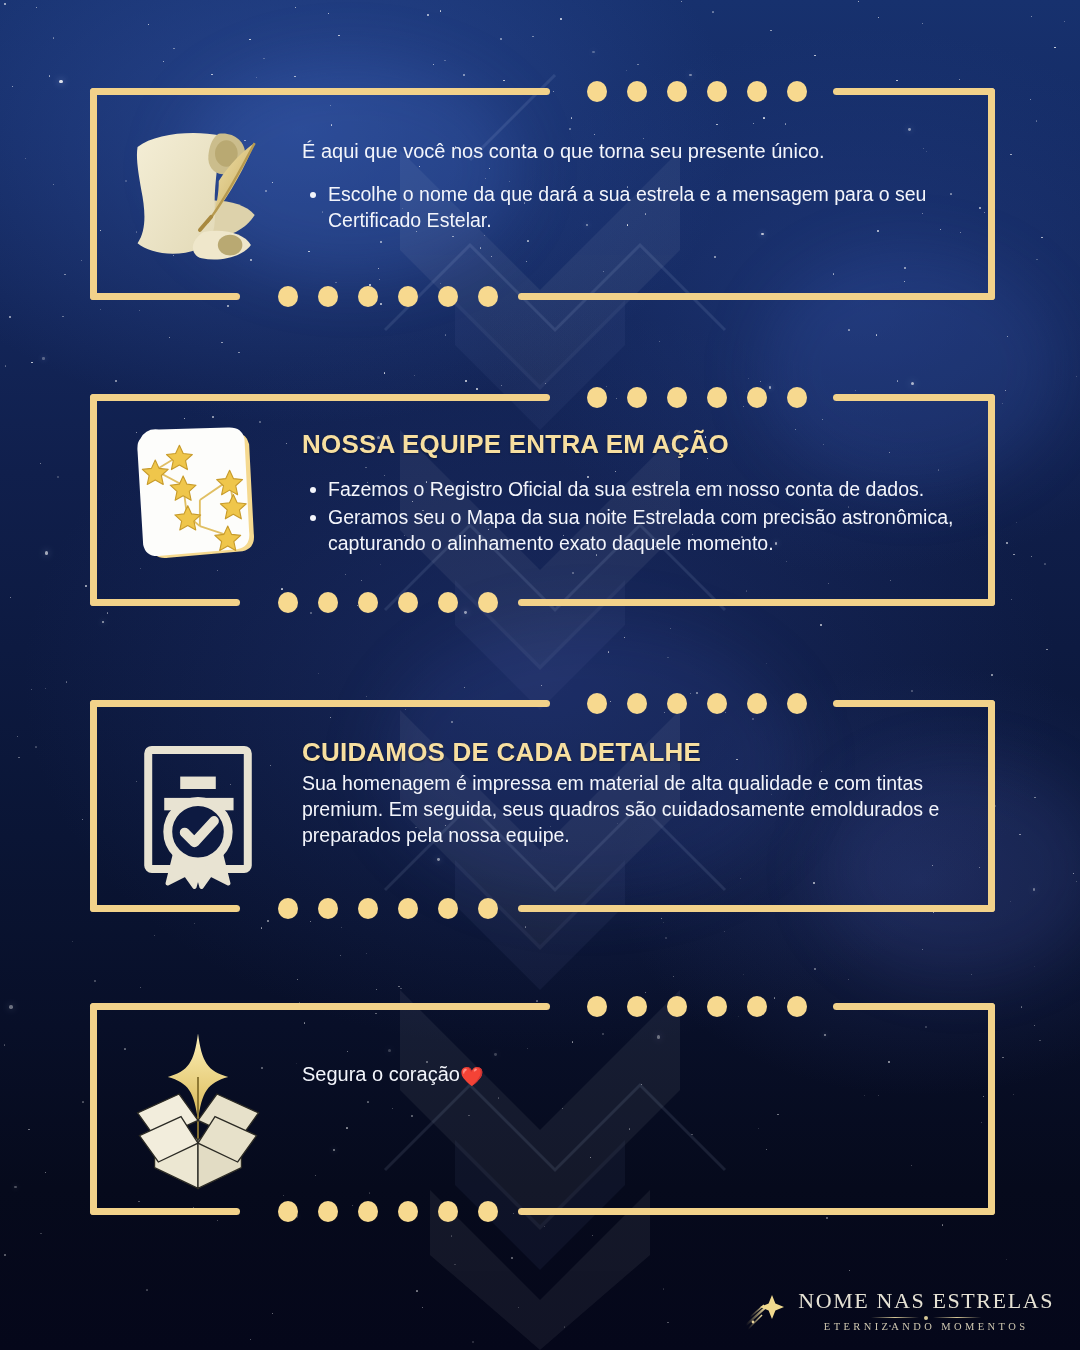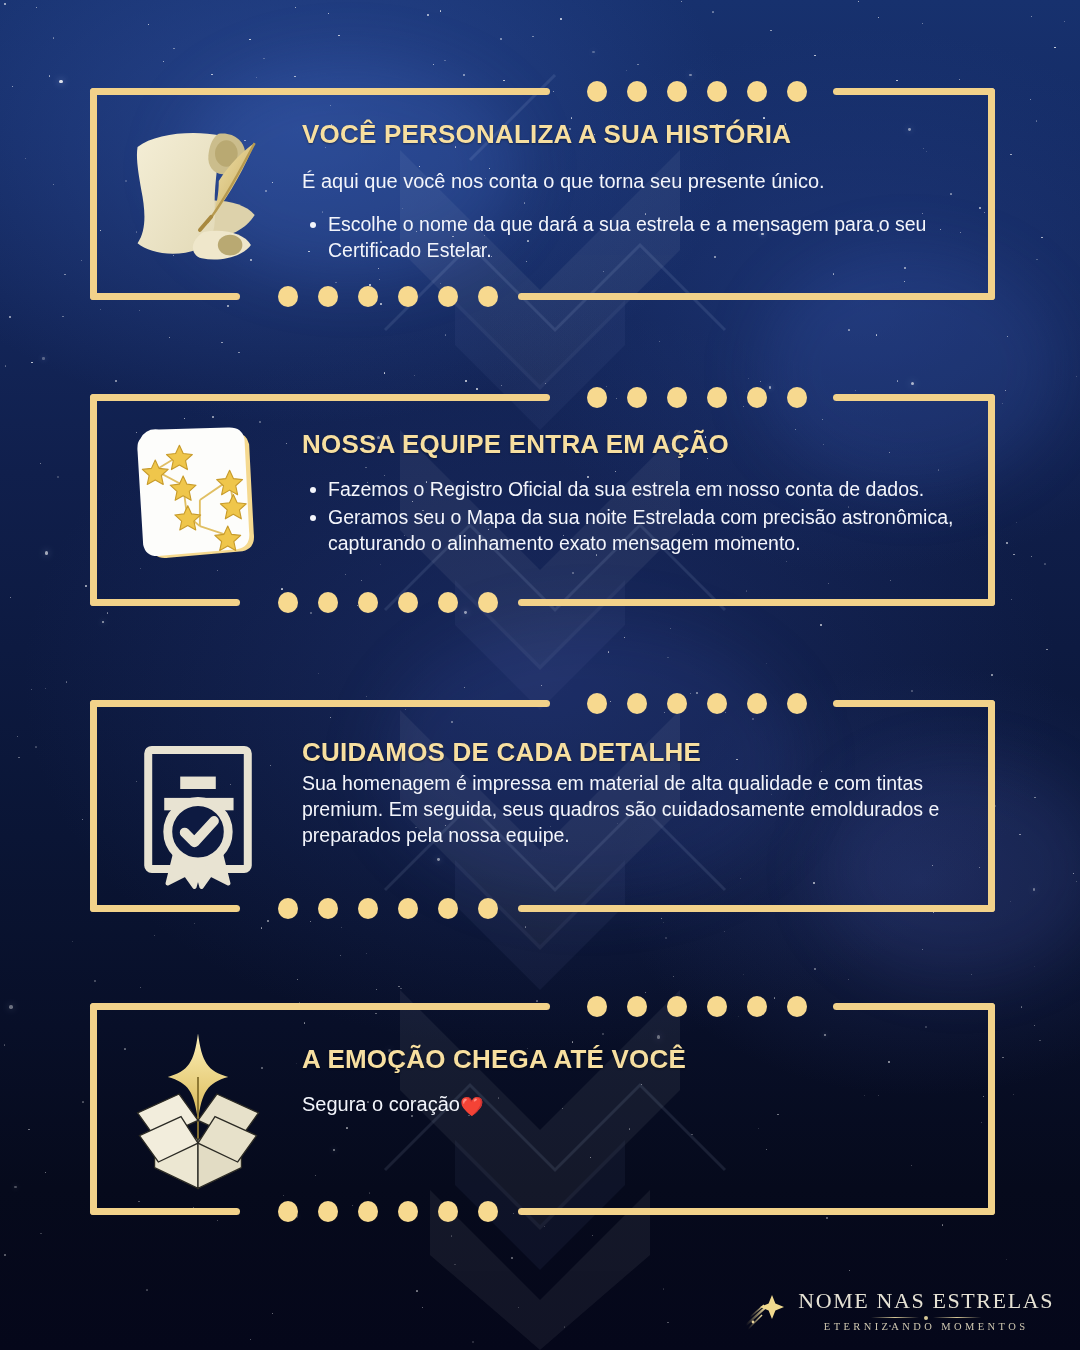--- a/index.html
+++ b/index.html
@@ -688,21 +688,20 @@
 
             <path d="M96 128 C118 124 140 130 146 142 C138 154 114 160 94 156 C82 153 80 138 96 128 Z" fill="#efe7cb"></path>
             <ellipse cx="124" cy="142" rx="13" ry="11" fill="#b9a972"></ellipse>
 
             <path d="M150 34 C140 58 126 86 104 114 C110 102 112 86 112 74 C124 56 138 42 150 34 Z" fill="url(#qg)"></path>
             <path d="M150 34 C136 60 120 92 100 118" stroke="#b79a50" stroke-width="2.4" fill="none"></path>
             <path d="M92 126 L104 112" stroke="#a8893f" stroke-width="4" stroke-linecap="round"></path>
           </svg>
         </div>
         <div class="textcol" style="padding-left:14px; padding-top:14px;">
-          <h2 class="ctitle">VOCÊ PERSONALIZA A SUA HISTÓRIA</h2>
           <p class="clead" style="margin-top:18px;">É aqui que você nos conta o que torna seu presente único.</p>
           <ul class="bullets" style="margin-top:16px;">
             <li>Escolhe o nome da que dará a sua estrela e a mensagem para o seu Certificado Estelar.</li>
           </ul>
         </div>
       </div>
     </div>
   </section>
 
   <section class="card" style="top:394px; height:212px;">
@@ -757,21 +756,21 @@
               <path d="M124 52 l4.1 8.9 9.8 1.1 -7.3 6.6 2 9.6 -8.6 -4.9 -8.6 4.9 2 -9.6 -7.3 -6.6 9.8 -1.1 Z"></path>
               <path d="M128 78 l4.1 8.9 9.8 1.1 -7.3 6.6 2 9.6 -8.6 -4.9 -8.6 4.9 2 -9.6 -7.3 -6.6 9.8 -1.1 Z"></path>
               <path d="M122 112 l4.1 8.9 9.8 1.1 -7.3 6.6 2 9.6 -8.6 -4.9 -8.6 4.9 2 -9.6 -7.3 -6.6 9.8 -1.1 Z"></path>
             </g>
           </svg>
         </div>
         <div class="textcol" style="padding-left:14px; padding-top:14px;">
           <h2 class="ctitle">NOSSA EQUIPE ENTRA EM AÇÃO</h2>
           <ul class="bullets" style="margin-top:16px;">
             <li>Fazemos o Registro Oficial da sua estrela em nosso conta de dados.</li>
-            <li>Geramos seu o Mapa da sua noite Estrelada com precisão astronômica, capturando o alinhamento exato mensagem momento.</li>
+            <li>Geramos seu o Mapa da sua noite Estrelada com precisão astronômica, capturando o alinhamento exato daquele momento.</li>
           </ul>
         </div>
       </div>
     </div>
   </section>
 
   <section class="card" style="top:700px; height:212px;">
     <div class="card-inner">
       <div class="fr fr-left" style="top:0; bottom:0;"></div>
       <div class="fr fr-right" style="top:0; bottom:0;"></div>
@@ -862,21 +861,20 @@
             <path d="M44 100 L90 120 L90 172 L44 150 Z" fill="#ece7d2" stroke="#2b2a24" stroke-width="1.4"></path>
             <path d="M136 100 L90 120 L90 172 L136 150 Z" fill="#e2dcc4" stroke="#2b2a24" stroke-width="1.4"></path>
 
             <path d="M26 92 L70 72 L90 100 L46 120 Z" fill="#f2eddc" stroke="#2b2a24" stroke-width="1.4"></path>
             <path d="M154 92 L110 72 L90 100 L134 120 Z" fill="#e7e1ca" stroke="#2b2a24" stroke-width="1.4"></path>
             <path d="M28 116 L72 96 L90 124 L48 144 Z" fill="#f2eddc" stroke="#2b2a24" stroke-width="1.4"></path>
             <path d="M152 116 L108 96 L90 124 L132 144 Z" fill="#e7e1ca" stroke="#2b2a24" stroke-width="1.4"></path>
           </svg>
         </div>
         <div class="textcol" style="padding-left:14px; padding-top:24px;">
-          <h2 class="ctitle">A EMOÇÃO CHEGA ATÉ VOCÊ</h2>
           <p class="clead" style="margin-top:16px;">
             <span>Segura o coração</span><span class="emoji">❤️</span>
           </p>
         </div>
       </div>
     </div>
   </section>
 
   <div class="logo">
     <svg width="46" height="40" viewBox="0 0 46 40" aria-hidden="true">

